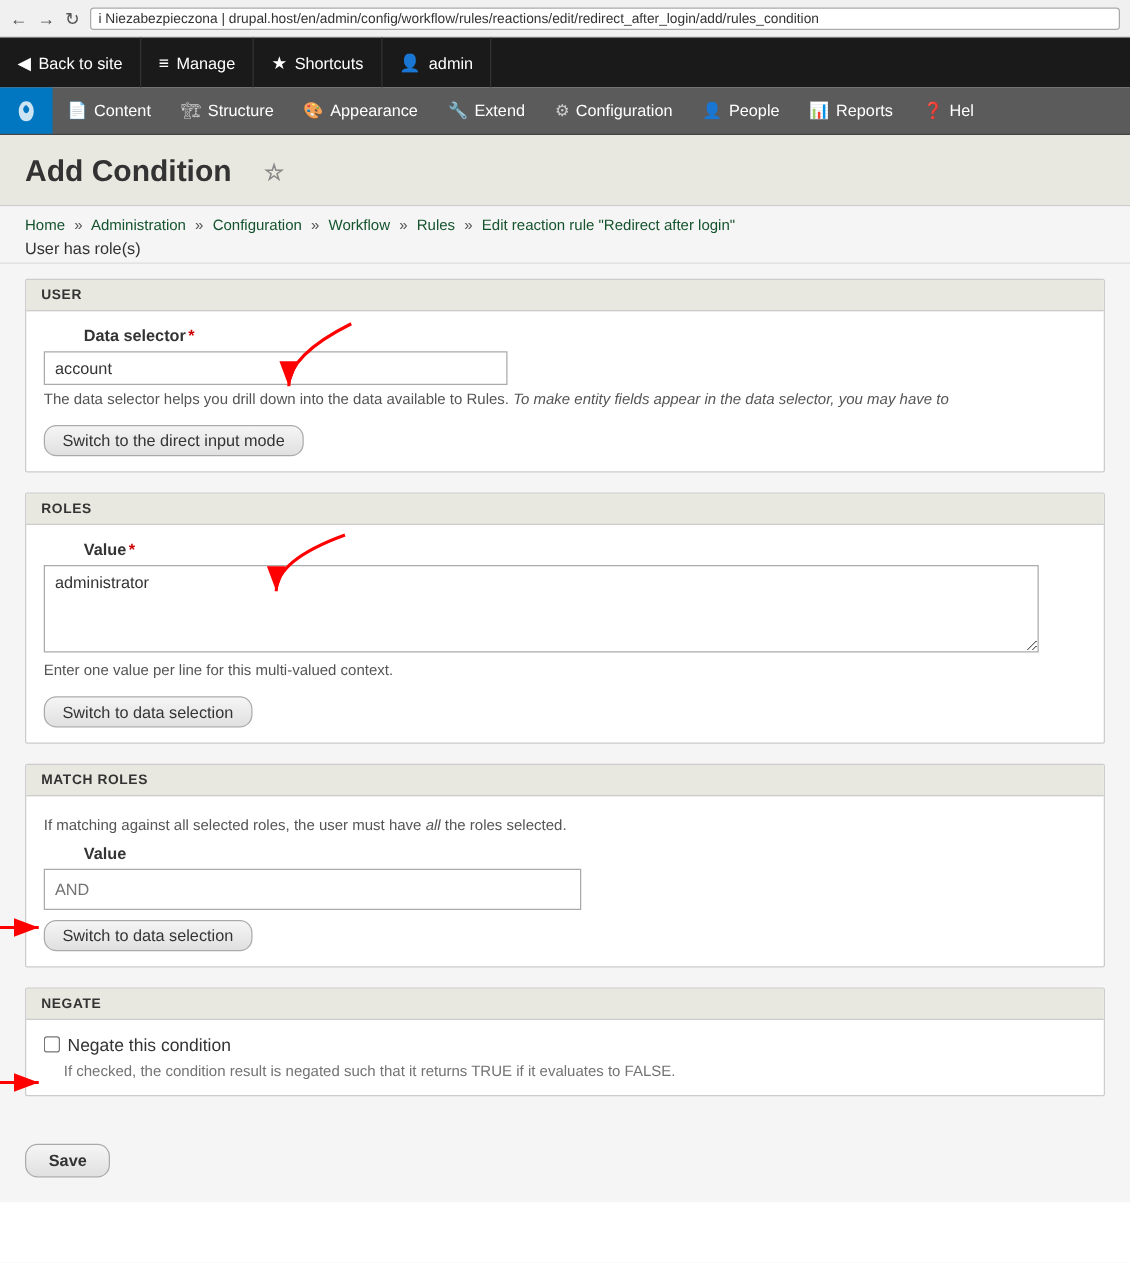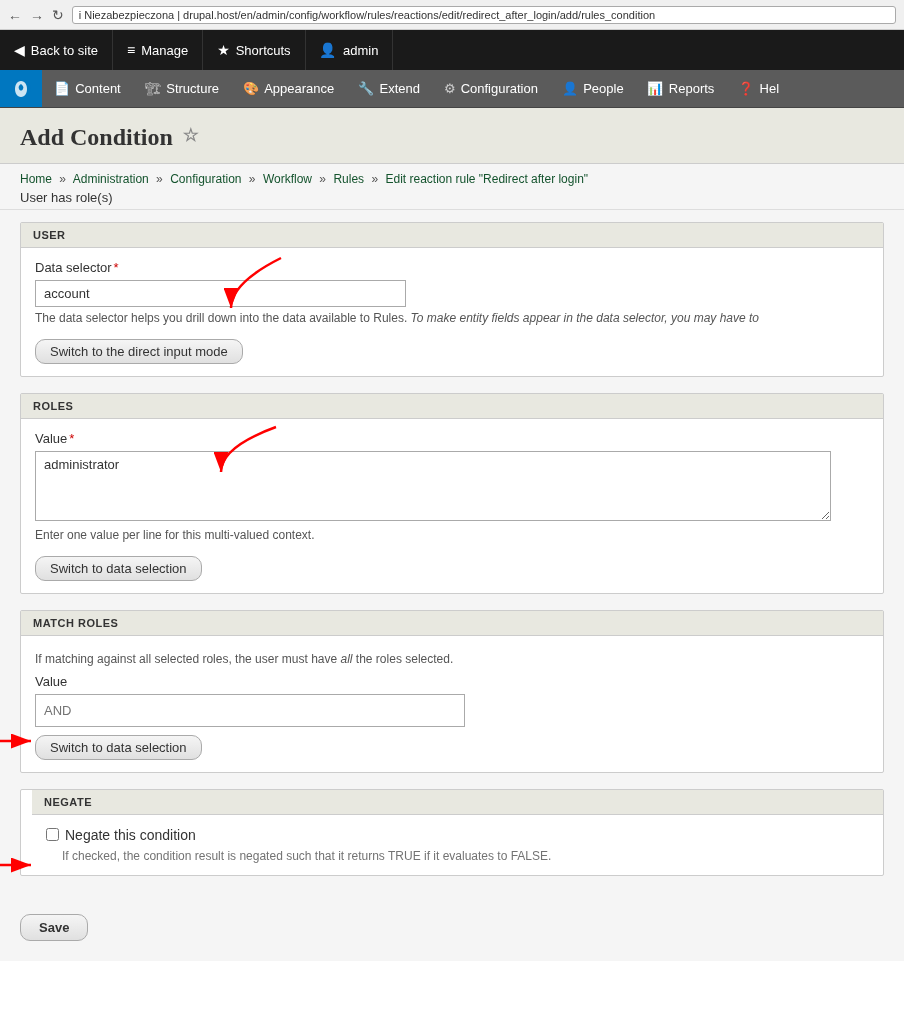--- a/index.html
+++ b/index.html
@@ -94,23 +94,22 @@
     .page-header {
       background: #e8e8e0;
       padding: 16px 20px 12px 20px;
       border-bottom: 1px solid #ccc;
     }
     .page-title {
       font-size: 24px;
       font-weight: bold;
       color: #333;
       display: flex;
-      align-items: flex-start;
-      gap: 10px;
-      font-family: Liberation Serif, serif;
+      align-items: center;
+      gap: 26px;
     }
     .page-title .star-icon { color: #888; font-size: 18px; cursor: pointer; }
 
     
     .breadcrumb-area {
       padding: 8px 20px 4px 20px;
       background: #f5f5f5;
       border-bottom: 1px solid #ddd;
     }
     .breadcrumb {
@@ -149,24 +148,25 @@
       letter-spacing: 0.5px;
       border-bottom: 1px solid #ccc;
       text-transform: uppercase;
     }
 
     .section-body {
       padding: 12px 14px;
     }
 
     .field-label {
-      font-weight: normal;
+      font-weight: bold;
       font-size: 13px;
       color: #333;
       margin-bottom: 5px;
+      margin-left: 32px;
     }
     .field-label .required { color: #c00; margin-left: 2px; }
 
     .text-input {
       width: 371px;
       border: 1px solid #aaa;
       padding: 5px 8px;
       font-size: 13px;
       color: #333;
       background: #fff;
@@ -418,21 +418,21 @@
           <defs>
             <marker id="arrowhead3" markerWidth="8" markerHeight="6" refX="8" refY="3" orient="auto">
               <polygon points="0 0, 8 3, 0 6" fill="red"></polygon>
             </marker>
           </defs>
           <path d="M 5,20 L 60,20" stroke="red" stroke-width="2.5" fill="none" marker-end="url(#arrowhead3)"></path>
         </svg>
       </div>
     </div>
 
-    <div class="form-section" style="position:relative;padding-left:11px;">
+    <div class="form-section" style="position:relative;">
       <div class="section-header">NEGATE</div>
       <div class="section-body">
         <div class="checkbox-row">
           <input type="checkbox" id="negate-checkbox" style="">
           <label for="negate-checkbox" class="checkbox-label">Negate this condition</label>
         </div>
         <div class="negate-description">If checked, the condition result is negated such that it returns TRUE if it evaluates to FALSE.</div>
       </div>
 
       <div style="position:absolute; top: 55px; left: -50px; pointer-events:none;">

